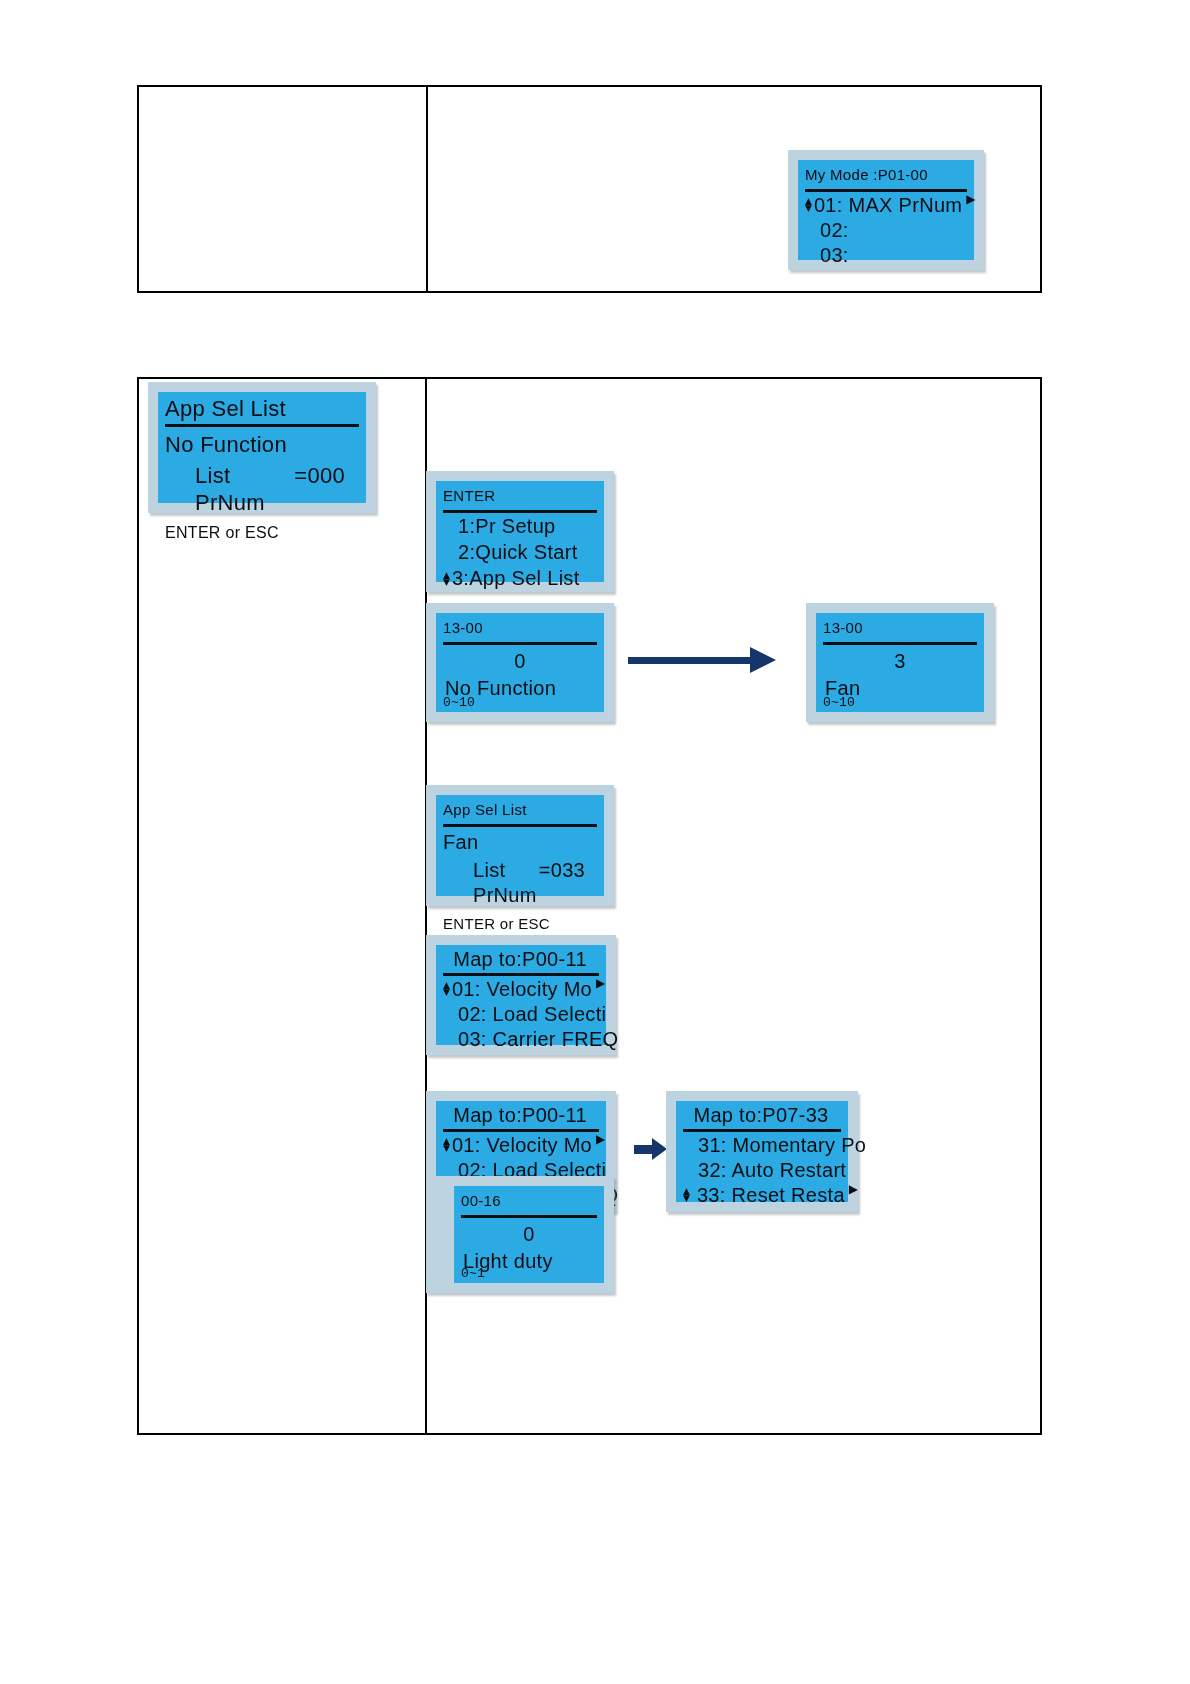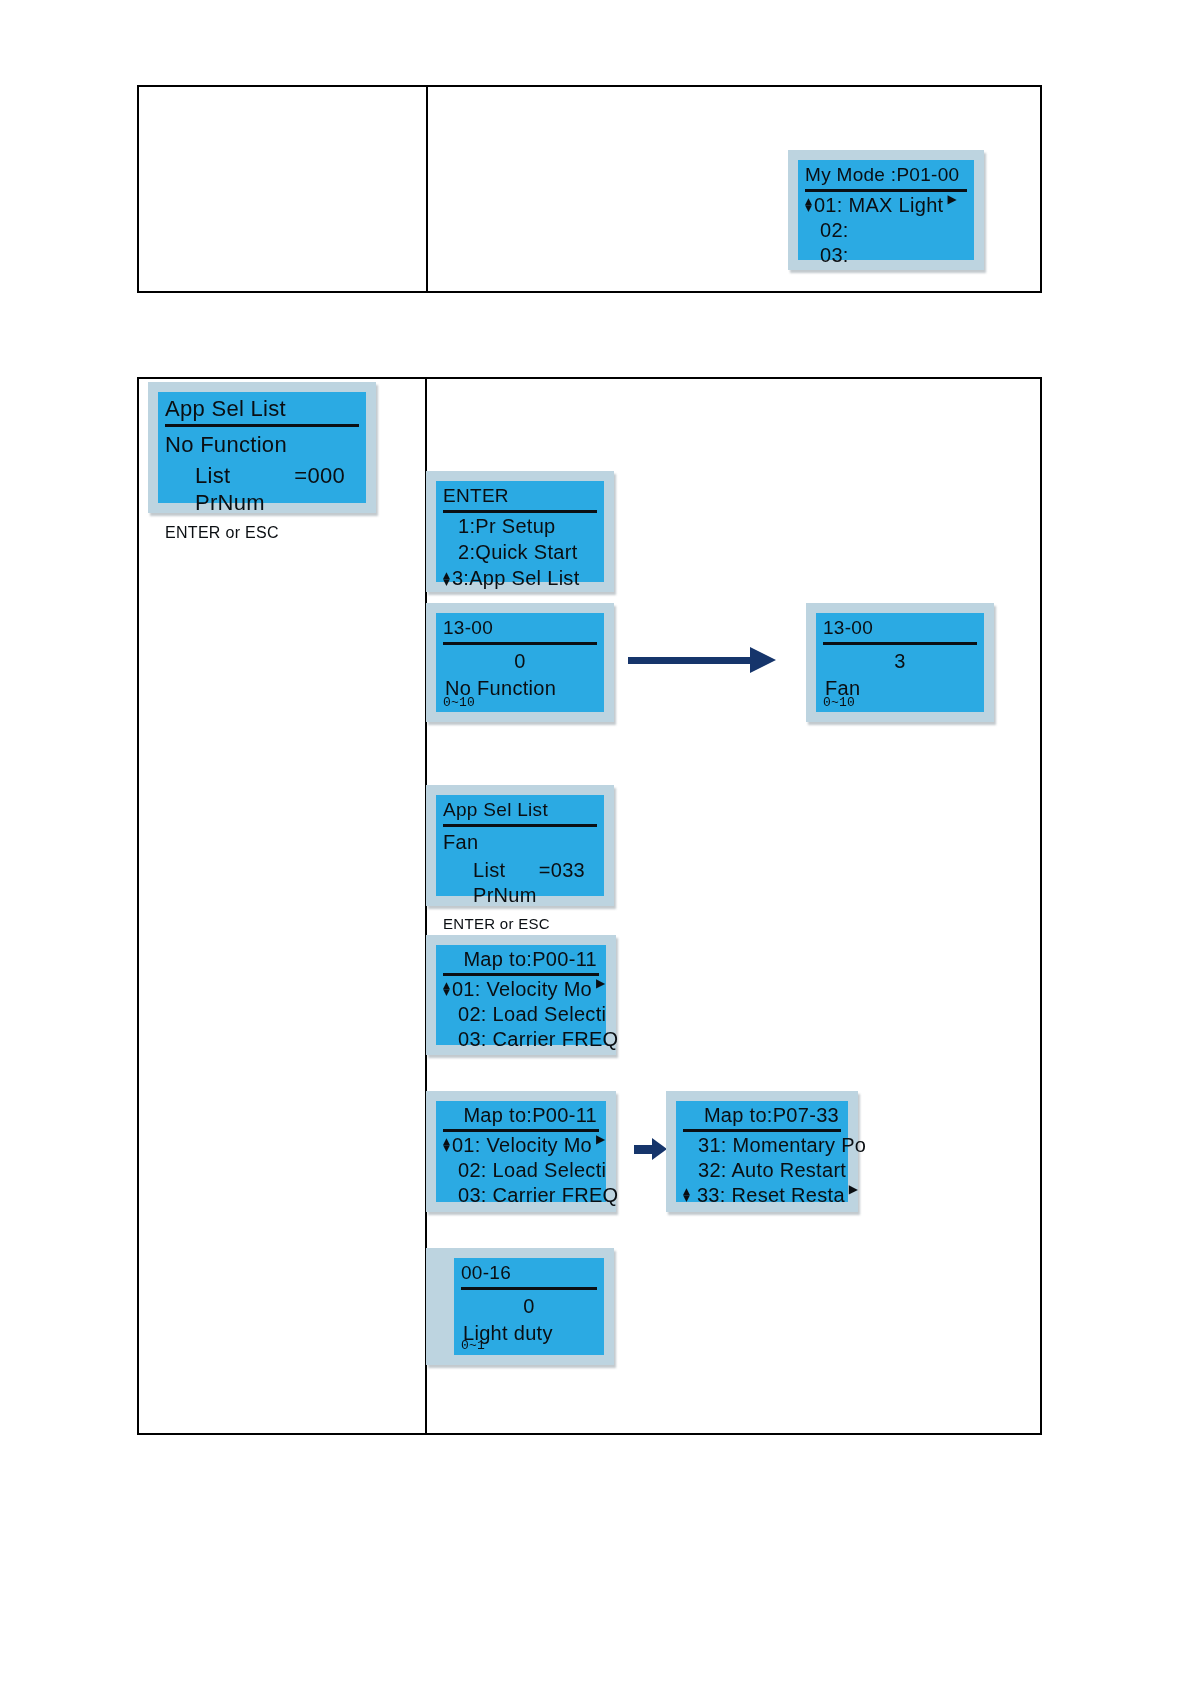--- a/index.html
+++ b/index.html
@@ -8,22 +8,22 @@
   .page { position:relative; width:1190px; height:1684px; background:var(--page_bg,#fff); overflow:hidden; }
 
   .tbl { position:absolute; border:2px solid var(--table_border,#000); background:transparent; }
   .tbl .divider { position:absolute; top:0; bottom:0; width:2px; background:var(--table_border,#000); }
 
   .lcd { position:absolute; background:var(--lcd_frame,#bdd4e0); padding:10px;
          box-shadow:2px 3px 2px rgba(120,135,145,0.45); }
   .screen { position:relative; width:100%; height:100%; background:var(--lcd_bg,#2baae3);
             color:var(--lcd_text,#0a0e12); padding:2px 7px 3px 7px; letter-spacing:0.3px; }
 
-  .title { font-size:19px; line-height:26px; border-bottom:3px solid #0b0f14; padding-bottom:1px; white-space:pre; }
-  .mtitle { display:flex; justify-content:flex-end; align-items:baseline; font-size:20px; line-height:25px;
+  .title { font-size:15px; line-height:26px; border-bottom:3px solid #0b0f14; padding-bottom:1px; white-space:pre; }
+  .mtitle { display:flex; justify-content:center; align-items:baseline; font-size:20px; line-height:25px;
             border-bottom:3px solid #0b0f14; padding-bottom:1px; padding-right:2px; }
 
   .row { display:flex; align-items:center; font-size:20px; line-height:25px; white-space:pre; margin-top:1px; }
   .row.tight { line-height:24px; }
   .indent { padding-left:15px;text-align:center; }
   .ud { display:inline-flex; flex-direction:column; justify-content:center; margin-right:2px;
         font-family:"DejaVu Sans",sans-serif; font-size:9px; line-height:7px; letter-spacing:0; }
   .ra { font-family:"DejaVu Sans",sans-serif; font-size:12px; line-height:12px; align-self:flex-start;
         margin-left:4px; margin-top:0; }
 
@@ -57,21 +57,21 @@
 
   <div class="tbl" style="left:137px; top:85px; width:905px; height:208px;">
     <div class="divider" style="left:287px;"></div>
   </div>
 
   <div class="lcd" style="left:788px; top:150px; width:196px; height:120px;">
     <div class="screen">
       <div class="title">My Mode :P01-00</div>
       <div class="row tight">
         <span class="ud"><span>▲</span><span>▼</span></span>
-        <span>01: MAX Light</span>
+        <span>01: MAX PrNum</span>
         <span class="ra">▶</span>
       </div>
       <div class="row tight indent">
         <span>02:</span>
       </div>
       <div class="row tight indent">
         <span>03:</span>
       </div>
     </div>
   </div>
@@ -204,21 +204,21 @@
         <span>32: Auto Restart</span>
       </div>
       <div class="row tight">
         <span class="ud"><span>▲</span><span>▼</span></span>
         <span style="padding-left:5px;">33: Reset Resta</span>
         <span class="ra">▶</span>
       </div>
     </div>
   </div>
 
-  <div class="lcd" style="left:426px; top:1248px; width:188px; height:117px;padding-left:28px;">
+  <div class="lcd" style="left:426px; top:1176px; width:188px; height:117px;padding-left:28px;">
     <div class="screen">
       <div class="title">00-16</div>
       <div class="vvalue">0</div>
       <div class="vname">Light duty</div>
       <div class="vrange">0~1</div>
     </div>
   </div>
 
 </div>
 

